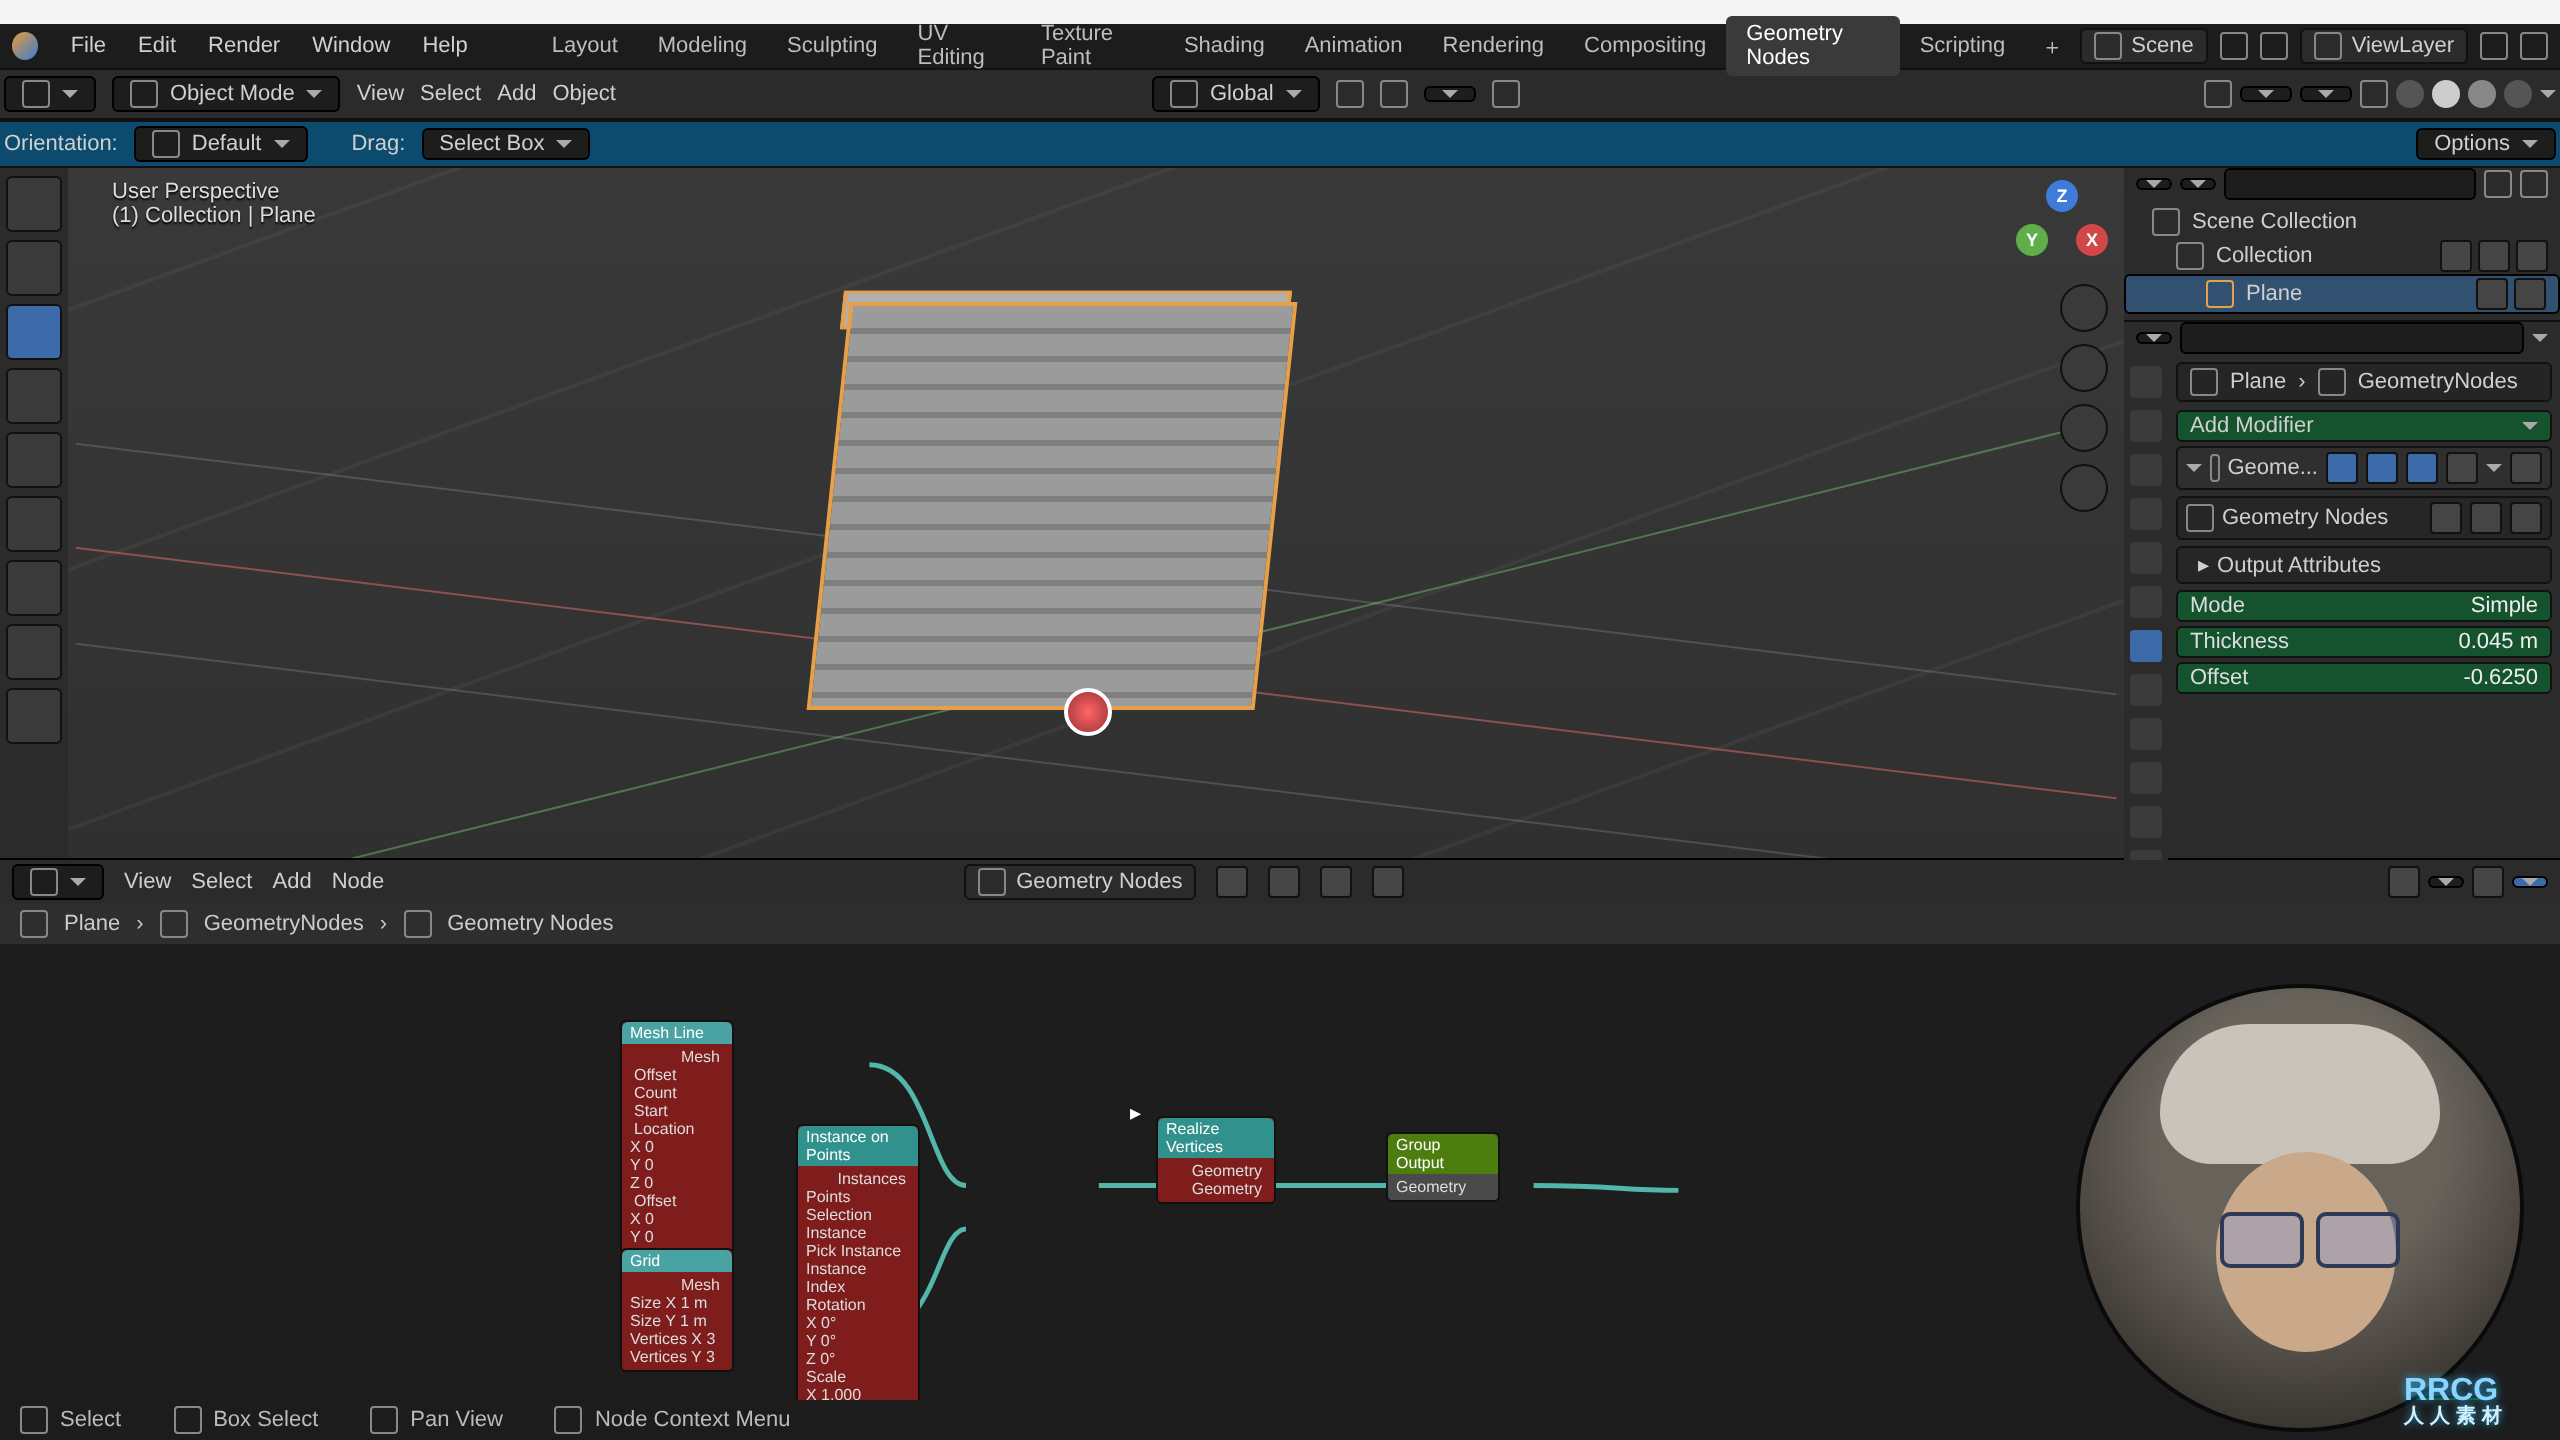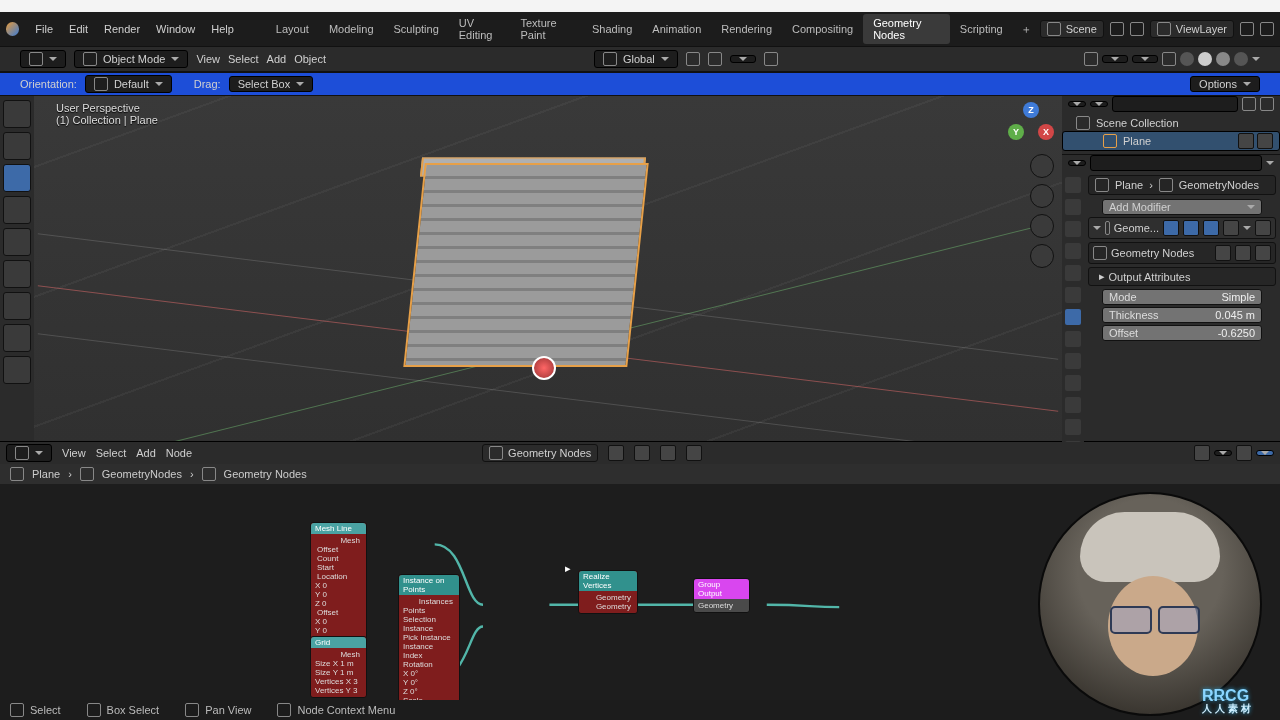--- a/index.html
+++ b/index.html
@@ -11,32 +11,32 @@
     --text:#d0d0d0;
     --muted:#9a9a9a;
     --accent:#4aa3a3;
     --accent2:#2e6e6e;
     --blue:#5680c2;
     --orange:#e89b3a;
     --border:#111;
   }
   html,body{margin:0;padding:0;background:var(--bg);color:var(--text);font-family:"Segoe UI",Arial,sans-serif;font-size:11px;width:1280px;height:720px;overflow:hidden}
   .titlebar{height:12px;background:#f4f4f4}
-  .topmenu{height:34px;background:var(--header);display:flex;align-items:center;padding:0 6px;gap:0}
+  .topmenu{height:22px;background:var(--header);display:flex;align-items:center;padding:0 6px;gap:0}
   .topmenu .logo{width:14px;height:14px;border-radius:50%;background:linear-gradient(135deg,#e89b3a,#3a7bd5);margin-right:8px}
   .topmenu .mitem{padding:0 8px;color:var(--text);cursor:pointer}
   .workspace-tabs{display:flex;align-items:center;margin-left:24px;gap:0}
   .workspace-tabs .tab{padding:3px 10px;color:#bdbdbd;cursor:pointer}
   .workspace-tabs .tab.active{background:#3a3a3a;color:#fff;border-radius:3px}
   .workspace-tabs .plus{padding:0 8px;color:#bdbdbd}
   .scenebar{margin-left:auto;display:flex;align-items:center;gap:6px}
   .chip{display:flex;align-items:center;background:#2b2b2b;border:1px solid #111;border-radius:3px;padding:1px 6px;gap:5px}
   .icon{display:inline-block;width:12px;height:12px;border:1px solid #888;border-radius:2px}
-  .toolbar{height:24px;background:var(--panel);display:flex;align-items:center;padding:0 20px;gap:8px;border-top:1px solid #111;border-bottom:1px solid #111}
-  .toolbar.sub{height:22px;background:#1d4ed8}
+  .toolbar{height:24px;background:var(--panel);display:flex;align-items:center;padding:0 2px;gap:8px;border-top:1px solid #111;border-bottom:1px solid #111}
+  .toolbar.sub{height:22px;background:#0c4a6e}
   .sel{background:#1d1d1d;border:1px solid #000;border-radius:3px;padding:1px 8px;display:inline-flex;align-items:center;gap:6px}
   .caret{width:0;height:0;border-left:4px solid transparent;border-right:4px solid transparent;border-top:4px solid #aaa;display:inline-block}
   .right-icons{margin-left:auto;display:flex;gap:4px;align-items:center}
   .ball{width:14px;height:14px;border-radius:50%;background:#888}
   .ball.solid{background:#ccc}
   .ball.dark{background:#555}
 
   .main{display:flex;height:345px}
   .toolcol{width:34px;background:var(--panel);display:flex;flex-direction:column;align-items:center;padding-top:4px;gap:4px}
   .toolbtn{width:26px;height:26px;background:#3a3a3a;border:1px solid #111;border-radius:3px}
@@ -69,21 +69,21 @@
 
   .props{flex:1;display:flex}
   .ptabs{width:22px;background:#2b2b2b;display:flex;flex-direction:column;align-items:center;gap:6px;padding-top:6px}
   .ptab{width:16px;height:16px;background:#3a3a3a;border-radius:2px}
   .ptab.active{background:#3d6aa8}
   .pbody{flex:1;padding:4px 4px;overflow:hidden}
   .crumb{display:flex;align-items:center;gap:6px;background:#252525;border:1px solid #111;border-radius:3px;padding:2px 6px;margin-bottom:4px}
   .modhdr{display:flex;align-items:center;gap:4px;background:#2f2f2f;border:1px solid #111;border-radius:3px;padding:2px 4px;margin-bottom:3px}
   .mini{width:14px;height:14px;background:#454545;border:1px solid #111;border-radius:2px}
   .mini.blue{background:#3d6aa8}
-  .num{display:flex;align-items:center;justify-content:space-between;background:#737373;border:1px solid #111;border-radius:3px;padding:1px 6px;margin:2px 14px}
+  .num{display:flex;align-items:center;justify-content:space-between;background:#14532d;border:1px solid #111;border-radius:3px;padding:1px 6px;margin:2px 0}
   .numlab{color:#ddd}
   .numval{color:#eee}
   .row{display:flex;align-items:center;gap:4px}
 
   
   .nodearea{height:301px;display:flex;flex-direction:column;border-top:1px solid #000}
   .nodehead{height:22px;background:var(--panel);display:flex;align-items:center;padding:0 6px;gap:10px}
   .nodebread{height:20px;background:#2e2e2e;display:flex;align-items:center;padding:0 10px;gap:8px;color:#ccc}
   .graph{flex:1;position:relative;background:#1d1d1d}
   .node{position:absolute;background:#7f1d1d;border:1px solid #111;border-radius:3px;font-size:8px;color:#ddd}
@@ -271,20 +271,29 @@
         </span>
       <div class="srch"></div>
       <span class="icon"></span>
       <span class="icon"></span>
     </div>
     <div class="outliner">
       <div class="ol-row">
           <span class="icon"></span>
           <span>Scene Collection</span>
         </div>
+      <div class="ol-row" style="padding-left:26px">
+          <span class="icon"></span>
+          <span>Collection</span>
+        <span style="margin-left:auto;display:flex;gap:3px">
+          <span class="mini"></span>
+          <span class="mini"></span>
+          <span class="mini"></span>
+        </span>
+      </div>
       <div class="ol-row sel" style="padding-left:40px">
           <span class="icon" style="border-color:#e7a048"></span>
           <span>Plane</span>
         <span style="margin-left:auto;display:flex;gap:3px">
           <span class="mini"></span>
           <span class="mini"></span>
         </span>
       </div>
     </div>
 
@@ -481,21 +490,21 @@
             <span>Geometry</span>
           </div>
         <div class="socket-row">
             <span></span>
             <span>Geometry</span>
           </div>
       </div>
     </div>
 
     <div class="node" style="left:693px;top:94px;width:55px;background:#4a4a4a">
-      <div class="nh" style="background:#d946ef">Group Output</div>
+      <div class="nh" style="background:#4d7c0f">Group Output</div>
       <div class="nb">
           <div>Geometry</div>
         </div>
     </div>
 
     <div style="position:absolute;left:565px;top:78px;color:#fff">▸</div>
   </div>
 </div>
 
 <div style="position:absolute;right:4px;bottom:4px;display:flex;align-items:center;gap:6px">

